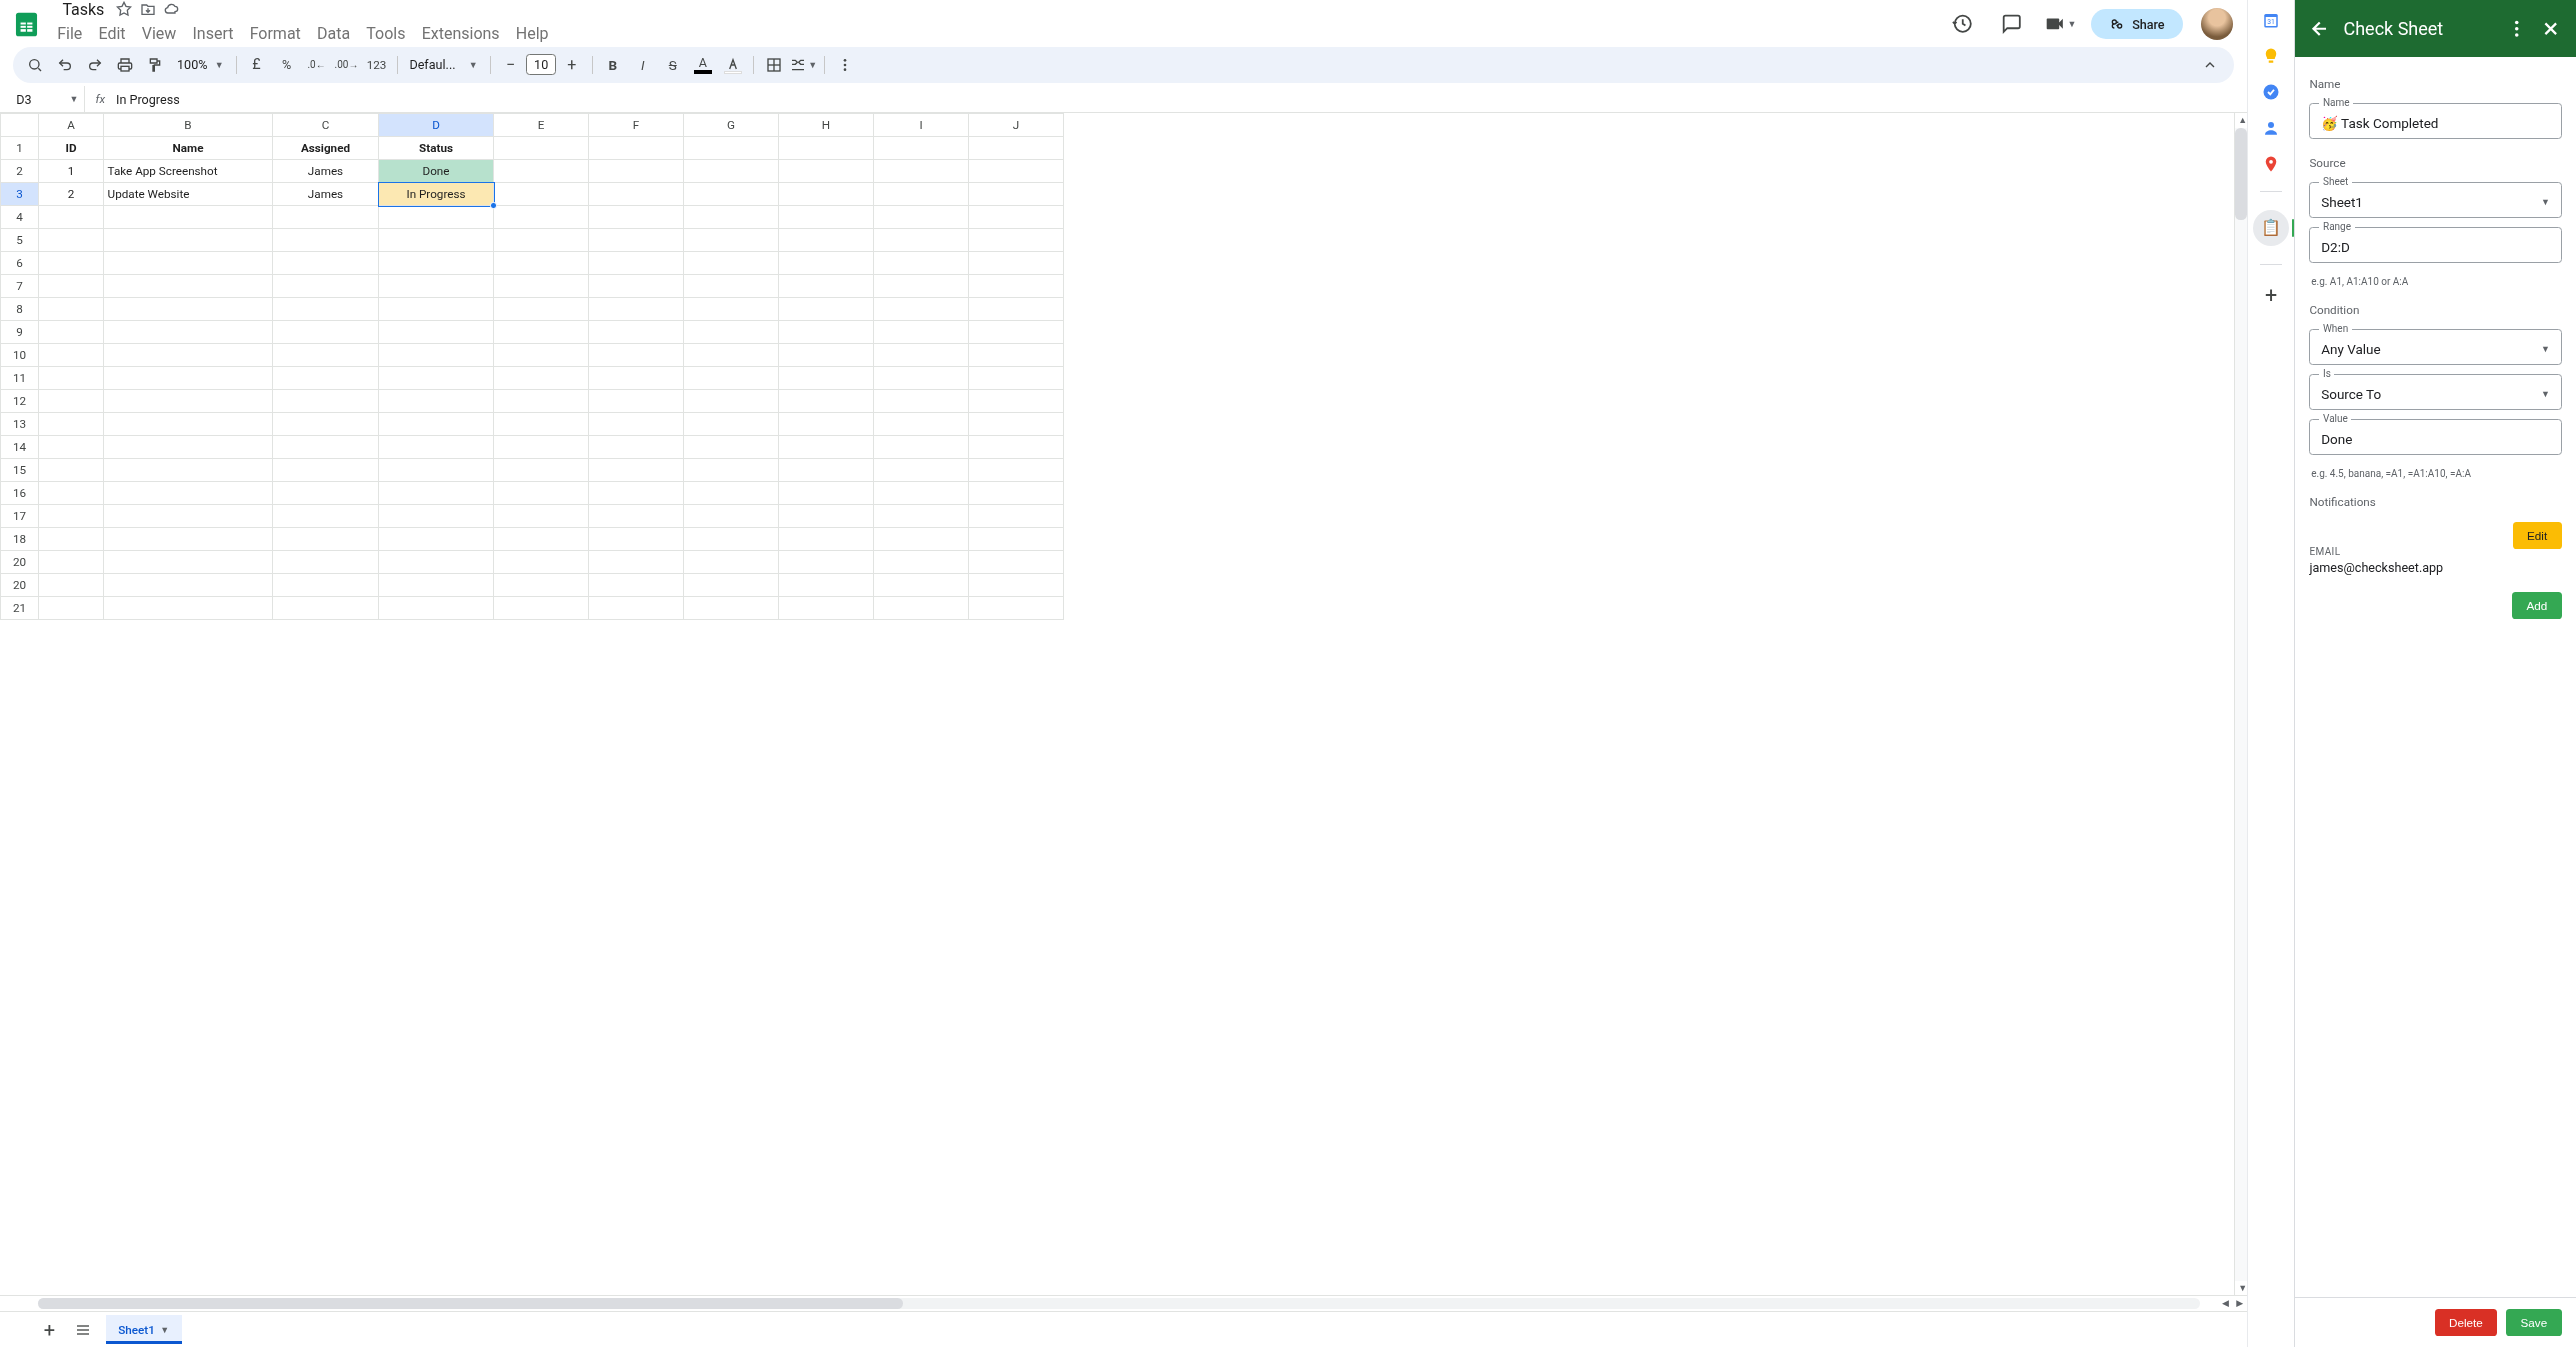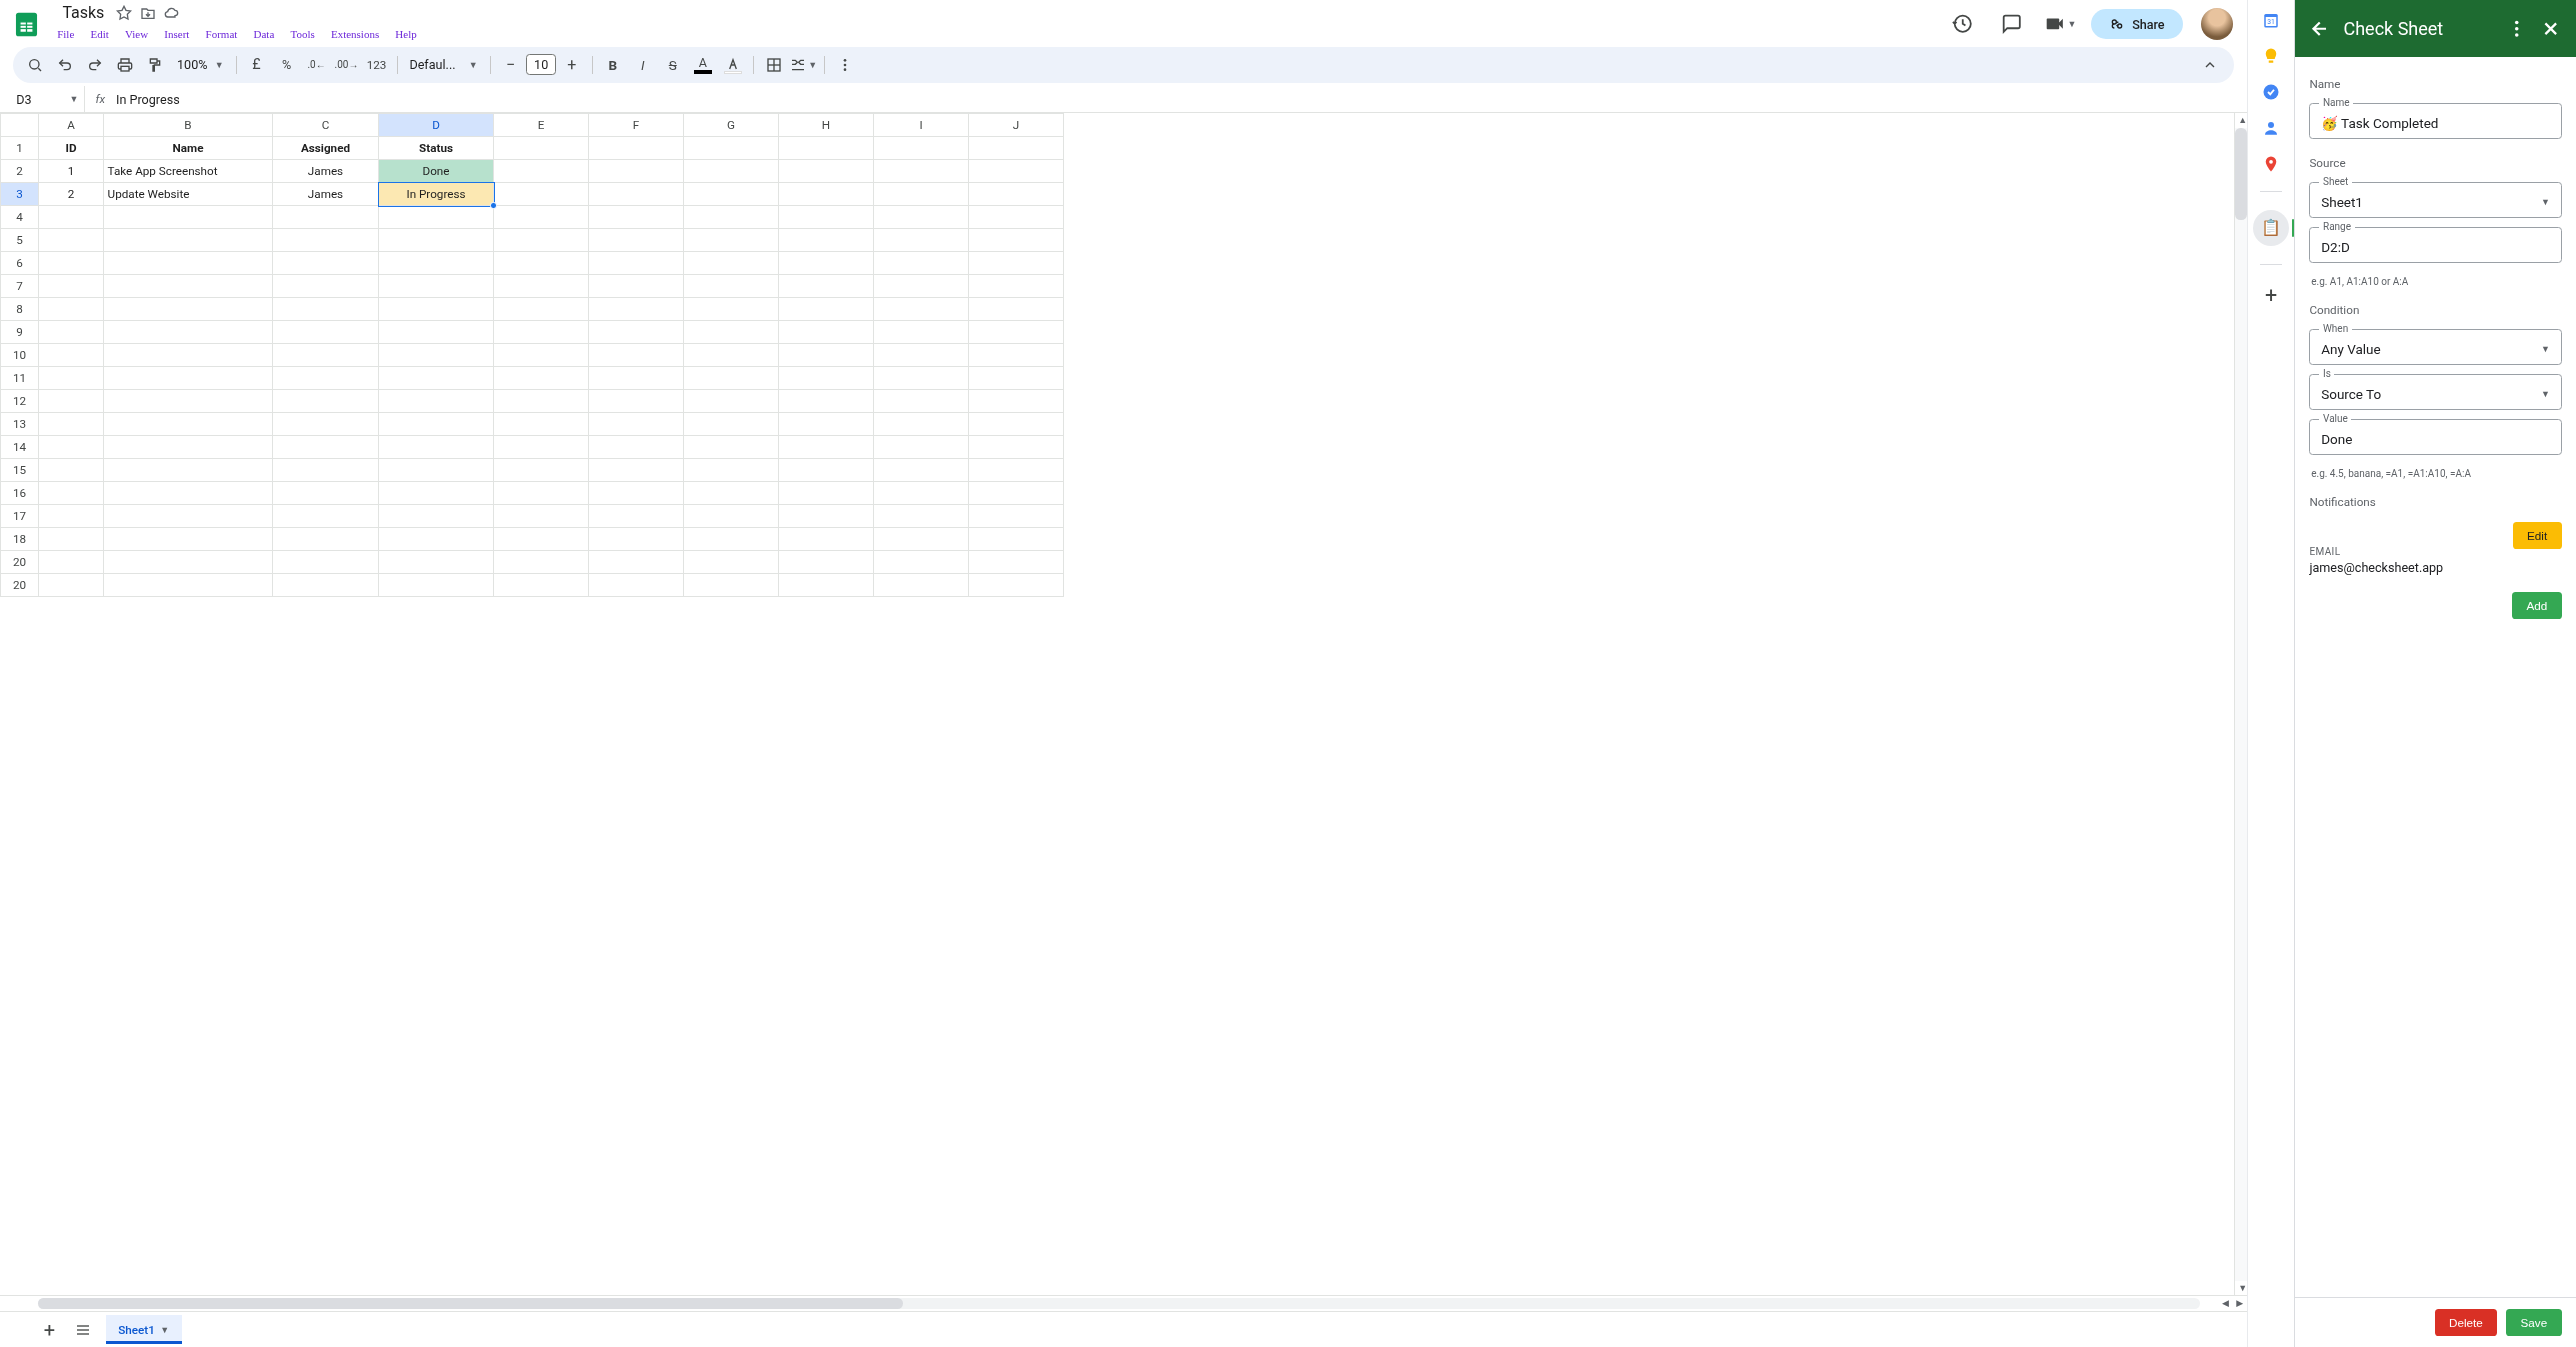--- a/index.html
+++ b/index.html
@@ -20,21 +20,21 @@
     .header-icon-btn { width: 36px; height: 36px; display: flex; align-items: center; justify-content: center; border-radius: 50%; cursor: pointer; color: #444746; }
     .header-icon-btn svg { width: 21.5px; height: 21.5px; }
     .meet-btn { display: flex; align-items: center; gap: 1.8px; }
     .share-btn { background: #c2e7ff; border-radius: 36px; padding: 7.2px 18px; display: flex; align-items: center; gap: 7.2px; font-size: 12.6px; font-weight: 500; cursor: pointer; }
     .share-btn svg { width: 16px; height: 16px; }
     .avatar { width: 32px; height: 32px; border-radius: 50%; background: linear-gradient(135deg, #d4a574, #8b6f47); margin-right: 3.6px; margin-left: 5.4px; overflow: hidden; }
     .avatar-img { width: 100%; height: 100%; background: radial-gradient(circle at 50% 30%, #e8c39e 30%, #7a5c3c 70%); }
 
     
     .menu-bar { display: flex; padding: 0 0 3.6px 50px; gap: 1.8px; }
-    .menu-item { padding: 3.6px 7.2px; font-size: 11px; color: #6d28d9; cursor: pointer; border-radius: 3.6px; font-family: Liberation Serif, serif; }
+    .menu-item { padding: 3.6px 7.2px; font-size: 16px; color: #737373; cursor: pointer; border-radius: 3.6px; }
     
     
     .toolbar { display: flex; align-items: center; background: #edf2fa; border-radius: 21.5px; margin: 3.6px 12.6px; padding: 3.6px 9px; height: 36px; gap: 3px; position: relative; }
     .tool-btn { width: 27px; height: 27px; display: flex; align-items: center; justify-content: center; border-radius: 3.6px; cursor: pointer; color: #444746; }
     .tool-btn svg { width: 16px; height: 16px; }
     .tool-sep { width: 0.9px; height: 18px; background: #c7c7c7; margin: 0 3.6px; }
     .zoom-sel { display: flex; align-items: center; gap: 1.8px; padding: 3.6px 5.4px; font-size: 12.6px; color: #1f1f1f; cursor: pointer; }
     .font-sel { display: flex; align-items: center; justify-content: space-between; width: 79px; padding: 3.6px 5.4px; font-size: 12.6px; cursor: pointer; }
     .font-size-box { display: flex; align-items: center; gap: 1.8px; }
     .font-size-input { width: 30.5px; height: 21.5px; border: 0.9px solid #747775; border-radius: 3.6px; text-align: center; font-size: 12.6px; background: #fff; display: flex; align-items: center; justify-content: center; }
@@ -559,20 +559,33 @@
                 <td></td>
                 <td></td>
                 <td></td>
                 <td></td>
                 <td></td>
                 <td></td>
                 <td></td>
               </tr>
               <tr>
                 <th class="row-header">20</th>
+                <td></td>
+                <td></td>
+                <td></td>
+                <td></td>
+                <td></td>
+                <td></td>
+                <td></td>
+                <td></td>
+                <td></td>
+                <td></td>
+              </tr>
+              <tr>
+                <th class="row-header">21</th>
                 <td></td>
                 <td></td>
                 <td></td>
                 <td></td>
                 <td></td>
                 <td></td>
                 <td></td>
                 <td></td>
                 <td></td>
                 <td></td>

